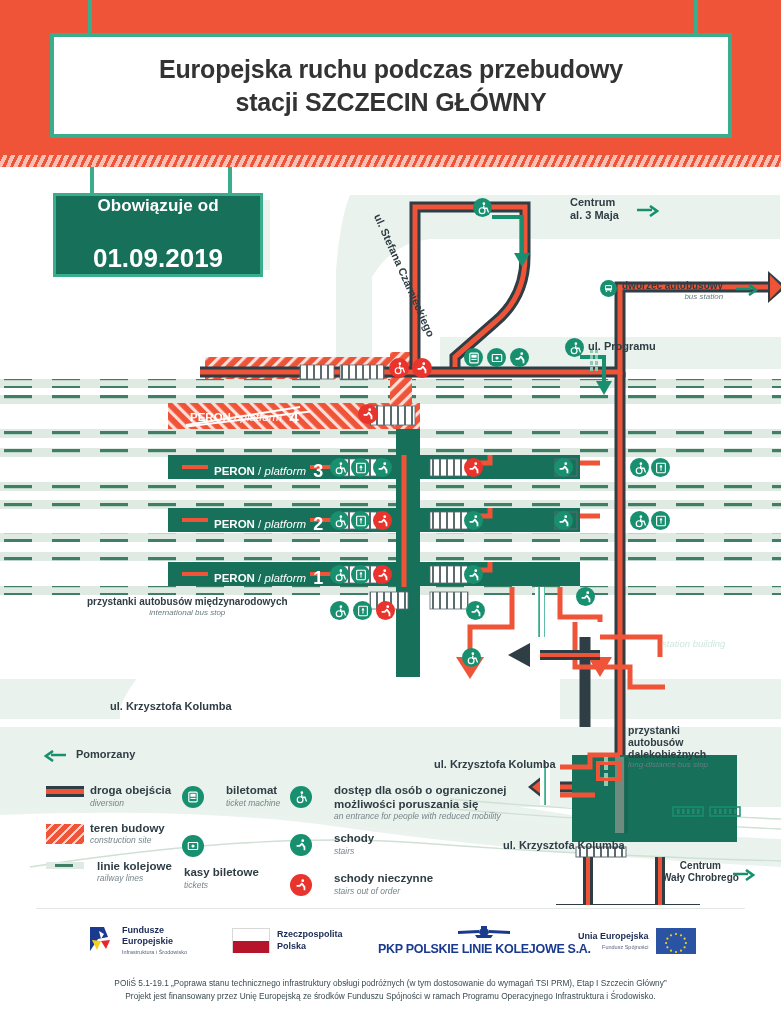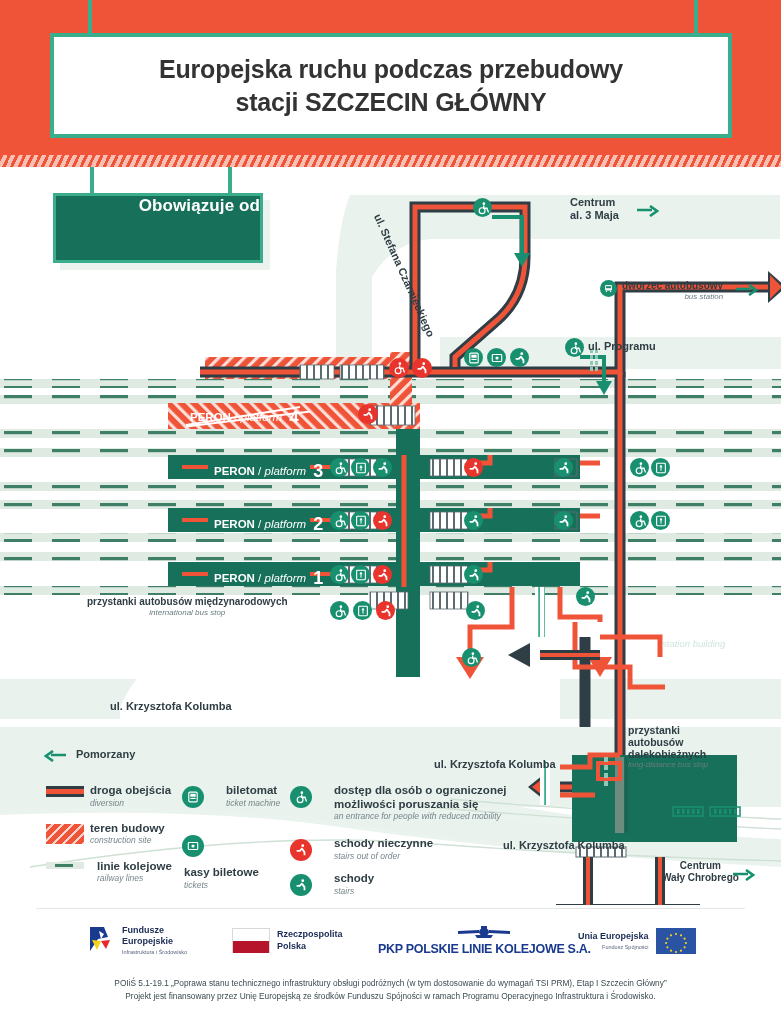--- a/index.html
+++ b/index.html
@@ -42,24 +42,24 @@
   .date-hang-l, .date-hang-r {
     position: absolute; top: 167px; width: 4px; height: 30px; background:#3aad8d;
   }
   .date-hang-l { left: 90px; }
   .date-hang-r { left: 228px; }
   .date-badge-shadow {
     position: absolute; left: 60px; top: 200px; width: 210px; height: 70px;
     background: #ecf3ef;
   }
   .date-badge {
-    position: absolute; left: 53px; top: 193px; width: 210px; height: 70px;
+    position: absolute; left: 53px; top: 193px; width: 210px; height: 84px;
     background: #16705a; border: 3px solid #3aad8d;
     color: #fff; text-align: center;
-    display:flex; flex-direction: row; justify-content:flex-end;
+    display:flex; flex-direction: column; justify-content:space-between;
   }
   .date-badge .d1 { font-size: 17px; font-weight: bold; letter-spacing:0.1px;}
   .date-badge .d2 { font-size: 26px; font-weight: bold; margin-top: 1px; }
 
   
   .map { position: absolute; left:0; top:167px; width: 781px; height: 745px; }
   .map svg { display:block; }
 
   .mlabel {
     position: absolute; font-weight: bold; color:#2f3d44; line-height:1.15;
@@ -118,20 +118,21 @@
       <span>Europejska ruchu podczas przebudowy</span><br>
       <span>stacji SZCZECIN GŁÓWNY</span>
     </div>
   </div>
 
   <div class="date-hang-l"></div>
   <div class="date-hang-r"></div>
   <div class="date-badge-shadow"></div>
   <div class="date-badge">
     <div class="d1">Obowiązuje od</div>
+    <div class="d2">01.09.2019</div>
   </div>
 
   <div class="map">
   <svg width="781" height="745" viewBox="0 0 781 745" xmlns="http://www.w3.org/2000/svg">
     <defs>
       <pattern id="hatchRed" width="9" height="9" patternTransform="rotate(-45)" patternUnits="userSpaceOnUse">
         <rect width="9" height="9" fill="#ef5438"></rect>
         <rect width="3.2" height="9" fill="#ffffff" opacity="0.8"></rect>
       </pattern>
       <pattern id="hatchRedV" width="9" height="9" patternTransform="rotate(45)" patternUnits="userSpaceOnUse">
@@ -799,46 +800,46 @@
                 <path d="M8 5 v4 h4 l1.5 4 h1.6 L13 7.5 H9.6 V5z"></path>
                 <circle cx="7" cy="11" r="3.3" fill="none" stroke="#fff" stroke-width="1.4"></circle>
               </svg>
           </div>
         </div>
         <div class="lg-txt">
           <div class="lg-pl" style="max-width:186px;">dostęp dla osób o ograniczonej możliwości poruszania się</div>
           <div class="lg-en" style="max-width:200px;">an entrance for people with reduced mobility</div>
         </div>
       </div>
+      <div class="lg-item" style="margin-top:9px;">
+        <div class="lg-sym">
+          <div class="ico green">
+            <svg viewBox="0 0 16 16" fill="#fff">
+                <circle cx="10" cy="3" r="1.6"></circle>
+                <path d="M9 5 L6 8 L3 8 L3 10 L7 10 L9 8 L11 11 L11 14 L13 14 L13 10 L10.5 6.5 Z"></path>
+              </svg>
+          </div>
+        </div>
+        <div class="lg-txt">
+          <div class="lg-pl">schody</div>
+          <div class="lg-en">stairs</div>
+        </div>
+      </div>
       <div class="lg-item" style="margin-top:16px;">
         <div class="lg-sym">
           <div class="ico red">
             <svg viewBox="0 0 16 16" fill="#fff">
                 <circle cx="10" cy="3" r="1.6"></circle>
                 <path d="M9 5 L6 8 L3 8 L3 10 L7 10 L9 8 L11 11 L11 14 L13 14 L13 10 L10.5 6.5 Z"></path>
               </svg>
           </div>
         </div>
         <div class="lg-txt">
           <div class="lg-pl">schody nieczynne</div>
           <div class="lg-en">stairs out of order</div>
-        </div>
-      </div>
-      <div class="lg-item" style="margin-top:9px;">
-        <div class="lg-sym">
-          <div class="ico green">
-            <svg viewBox="0 0 16 16" fill="#fff">
-                <circle cx="10" cy="3" r="1.6"></circle>
-                <path d="M9 5 L6 8 L3 8 L3 10 L7 10 L9 8 L11 11 L11 14 L13 14 L13 10 L10.5 6.5 Z"></path>
-              </svg>
-          </div>
-        </div>
-        <div class="lg-txt">
-          <div class="lg-pl">schody</div>
-          <div class="lg-en">stairs</div>
         </div>
       </div>
     </div>
   </div>
 
   <div class="footer">
     <div class="footer-rule"></div>
     <div class="logos">
 
       <div class="logo" style="left:88px; top:2px;">

